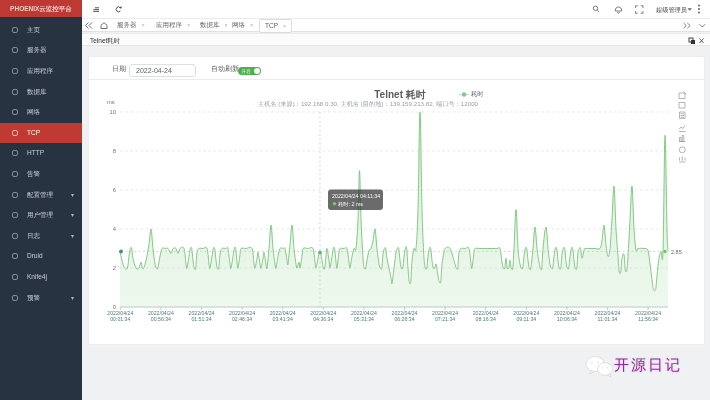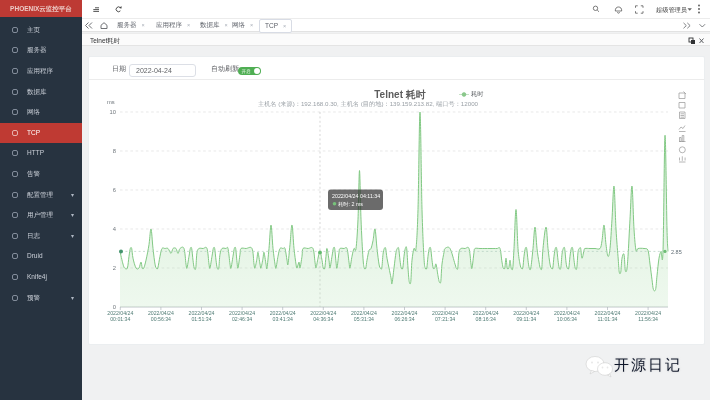--- a/index.html
+++ b/index.html
@@ -28,21 +28,21 @@
 #ctrl { position:absolute; left:0; top:0; width:100%; height:23px; border-bottom:1px solid #ececec; }
 .lbl { position:absolute; font-size:7px; color:#606266; top:7px; }
 #dinput { position:absolute; left:40px; top:6.5px; width:67px; height:13.5px; border:1px solid #dcdfe6; border-radius:3px; font-size:7px; color:#606266; line-height:12px; padding-left:6px; }
 #toggle { position:absolute; left:149px; top:10px; width:23px; height:8px; background:#4fae53; border-radius:4px; }
 #toggle .knob { position:absolute; right:0.8px; top:0.8px; width:6.4px; height:6.4px; background:#fff; border-radius:50%; }
 #toggle .ttxt { position:absolute; left:3.5px; top:1.5px; font-size:4.5px; color:#fff; }
 
 #ctitle { position:absolute; left:206px; top:87.5px; width:388px; text-align:center; font-size:10px; font-weight:bold; color:#5c5c5c; z-index:3; }
 #csub { position:absolute; left:94px; top:99.5px; width:548px; text-align:center; font-size:6.2px; color:#9aa0a6; z-index:3; }
 
-#wm { position:absolute; left:584px; top:355px; color:#0f172a; font-size:15px; letter-spacing:2px; text-shadow:0 0 2px rgba(180,180,180,.6); }
+#wm { position:absolute; left:584px; top:355px; color:#a21caf; font-size:15px; letter-spacing:2px; text-shadow:0 0 2px rgba(180,180,180,.6); }
 svg text { font-family:"Liberation Sans",sans-serif; }
 .xl { font-size:5.2px; fill:#527d76; }
 .yl { font-size:5.8px; fill:#70777d; }
 </style></head>
 <body>
 <div id="app">
   <div id="main">
     <div id="hdr1">
       <svg width="628" height="19" style="position:absolute">
         <g stroke="#3f3f3f" stroke-width="0.9" fill="none">

